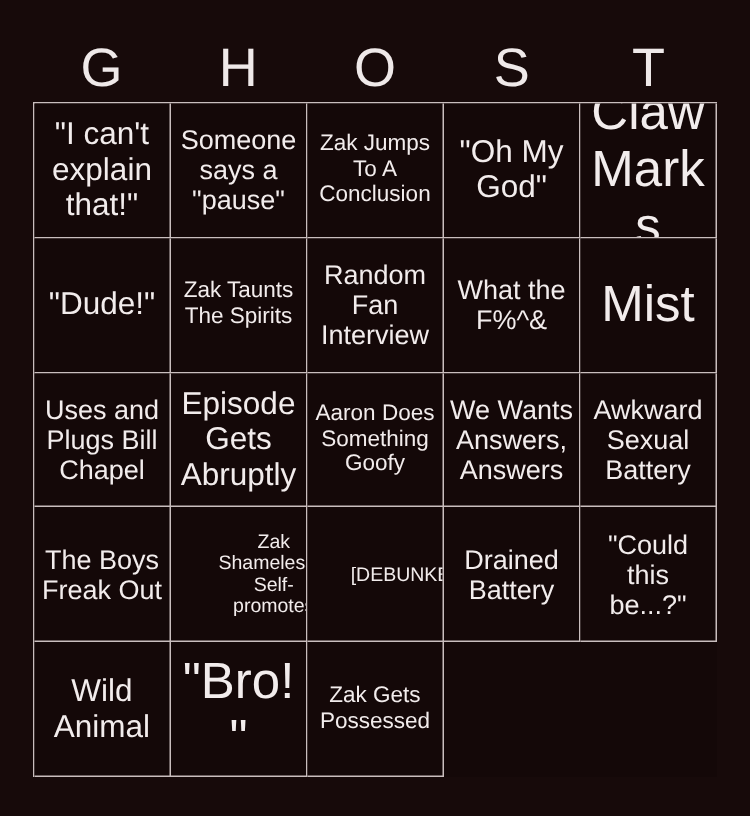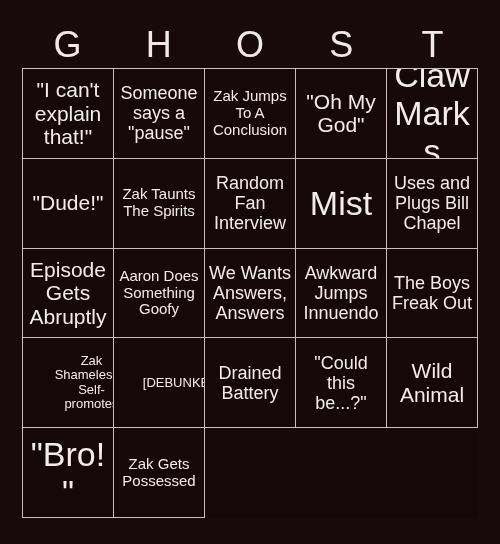--- a/index.html
+++ b/index.html
@@ -115,38 +115,41 @@
 
     <div class="cell sz-lg">
         <span class="cell-text">"Dude!"</span>
       </div>
     <div class="cell sz-sm">
         <span class="cell-text">Zak Taunts The Spirits</span>
       </div>
     <div class="cell sz-md">
         <span class="cell-text">Random Fan Interview</span>
       </div>
+    <div class="cell sz-md">
+        <span class="cell-text">What the F%^&amp;</span>
+      </div>
     <div class="cell sz-xl">
         <span class="cell-text">Mist</span>
       </div>
 
     <div class="cell sz-md">
         <span class="cell-text">Uses and Plugs Bill Chapel</span>
       </div>
     <div class="cell sz-lg">
         <span class="cell-text">Episode Gets Abruptly</span>
       </div>
     <div class="cell sz-sm">
         <span class="cell-text">Aaron Does Something Goofy</span>
       </div>
     <div class="cell sz-md">
         <span class="cell-text">We Wants Answers, Answers</span>
       </div>
     <div class="cell sz-md">
-        <span class="cell-text">Awkward Jumps Innuendo</span>
+        <span class="cell-text">Awkward Sexual Battery</span>
       </div>
 
     <div class="cell sz-md">
         <span class="cell-text">The Boys Freak Out</span>
       </div>
     <div class="cell sz-xs">
         <span class="cell-text">Zak Shamelessly Self-promotes</span>
       </div>
     <div class="cell sz-xs">
         <span class="cell-text">[DEBUNKED]</span>

